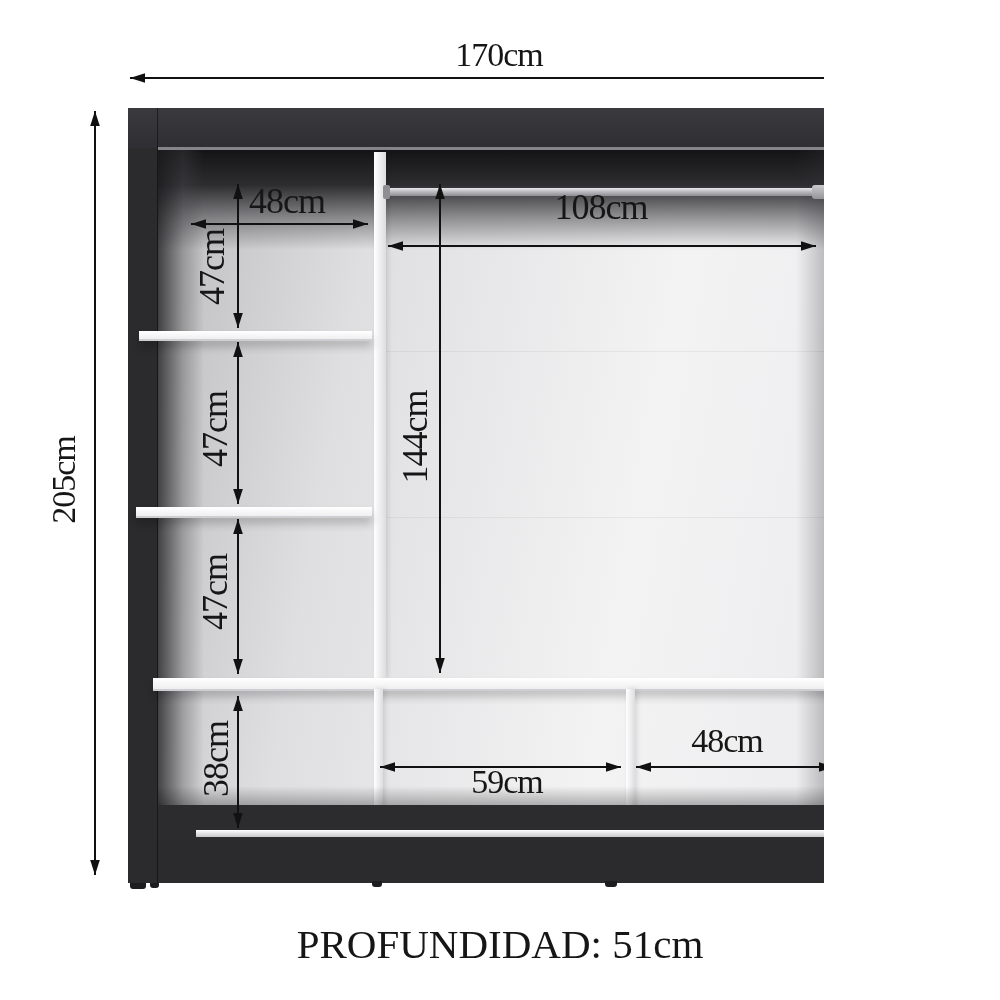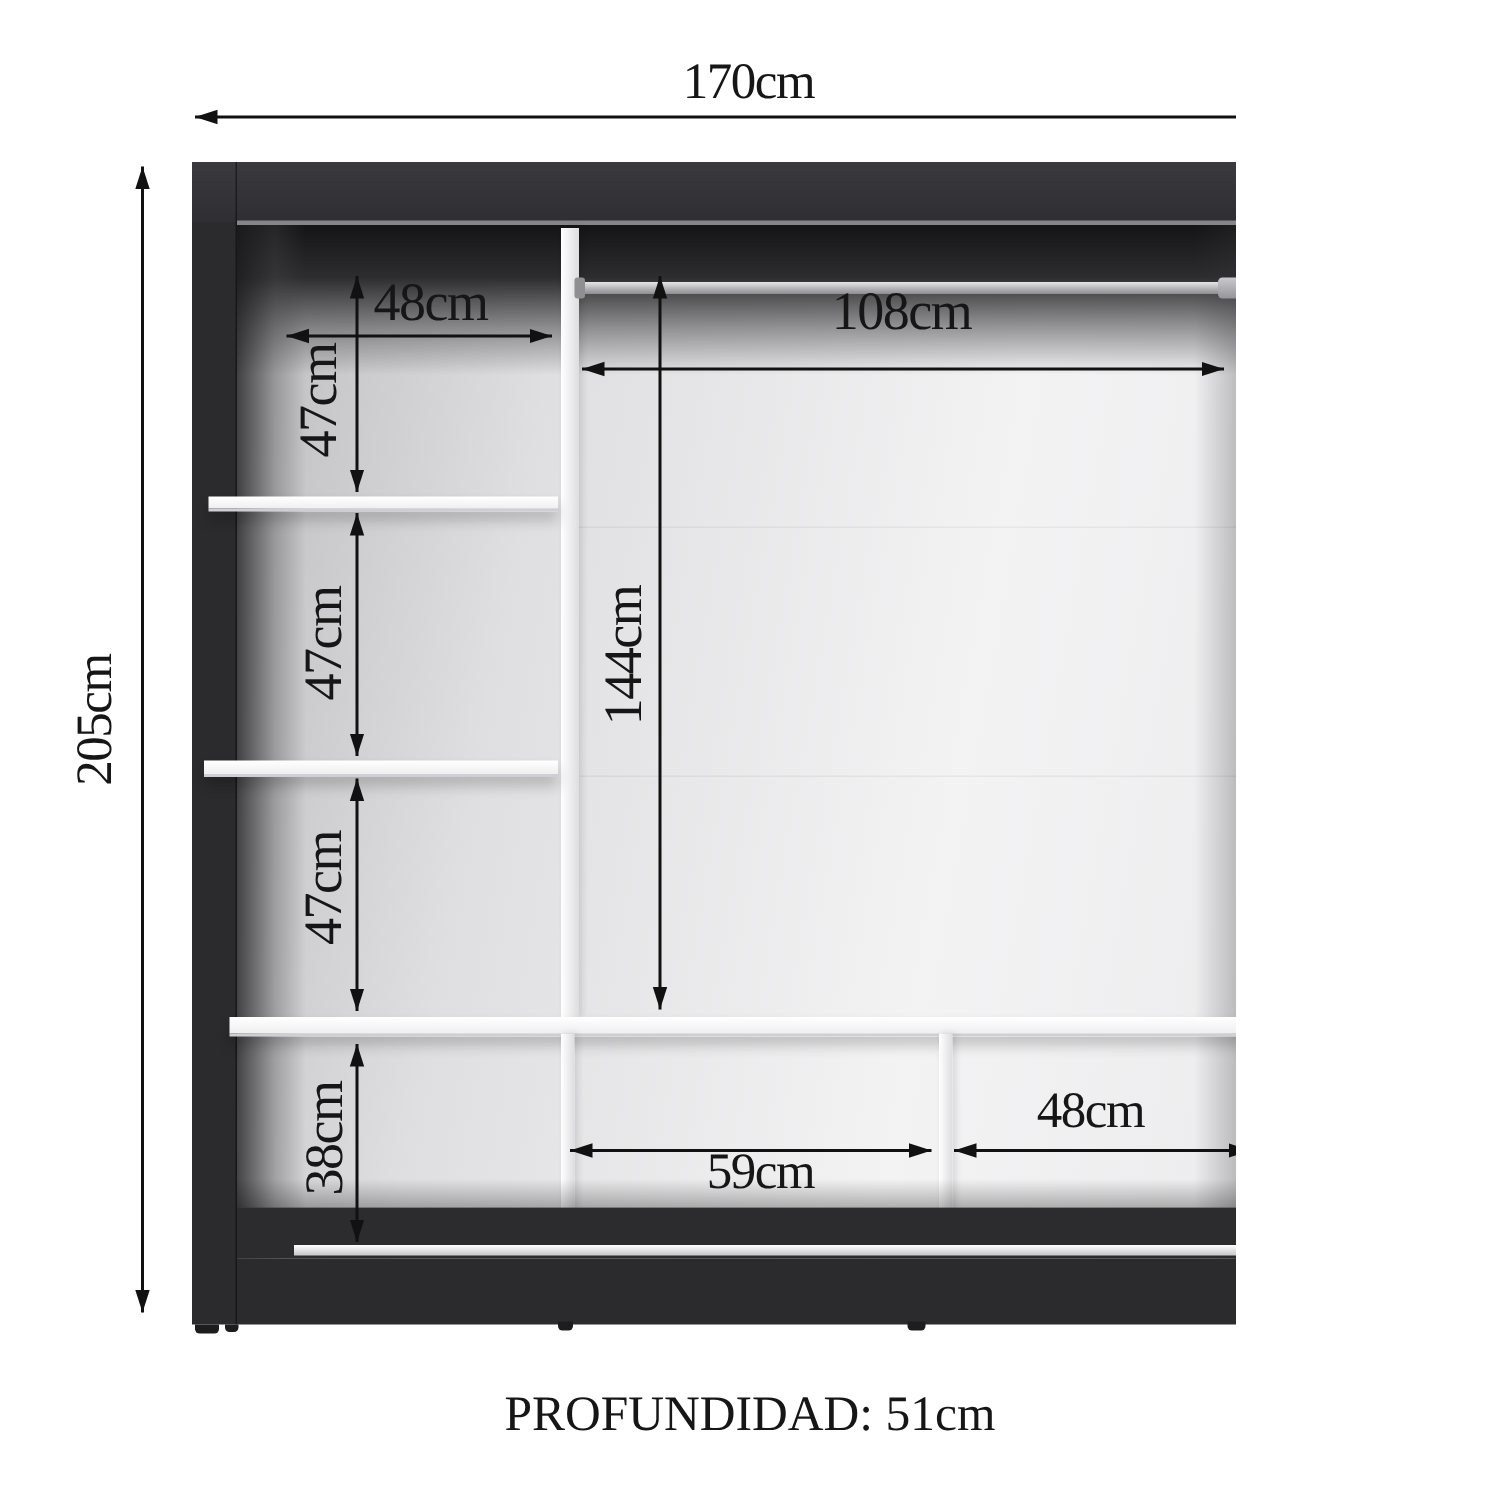--- a/index.html
+++ b/index.html
@@ -43,21 +43,21 @@
     background:linear-gradient(#e6e6e8 0%,#ababaf 65%,#8e8e92 100%);}
   .rod-cap{left:812px;top:185px;width:18px;height:14px;border-radius:3px;
     background:linear-gradient(#cacace,#96969a);}
   .rod-bracket{left:383px;top:185px;width:7px;height:14px;background:#8f8f93;border-radius:2px;}
   .foot{background:#1d1d1f;border-radius:0 0 3px 3px;}
   
   .dim{position:absolute;white-space:nowrap;font-size:36px;letter-spacing:-1px;
     transform:translate(-50%,-50%);line-height:1;}
   .dim.rot{transform:translate(-50%,-50%) rotate(-90deg);}
   .dim.outer{font-size:34px;}
-  .caption{position:absolute;transform:translate(-50%,-50%);font-size:33px;
+  .caption{position:absolute;transform:translate(-50%,-50%);font-size:41px;
     letter-spacing:0;white-space:nowrap;}
   svg.dims{position:absolute;left:0;top:0;}
 </style>
 </head>
 <body>
 
 <div class="stage">
 
   <div class="abs frame"></div>
   <div class="abs frame-top-band"></div>

